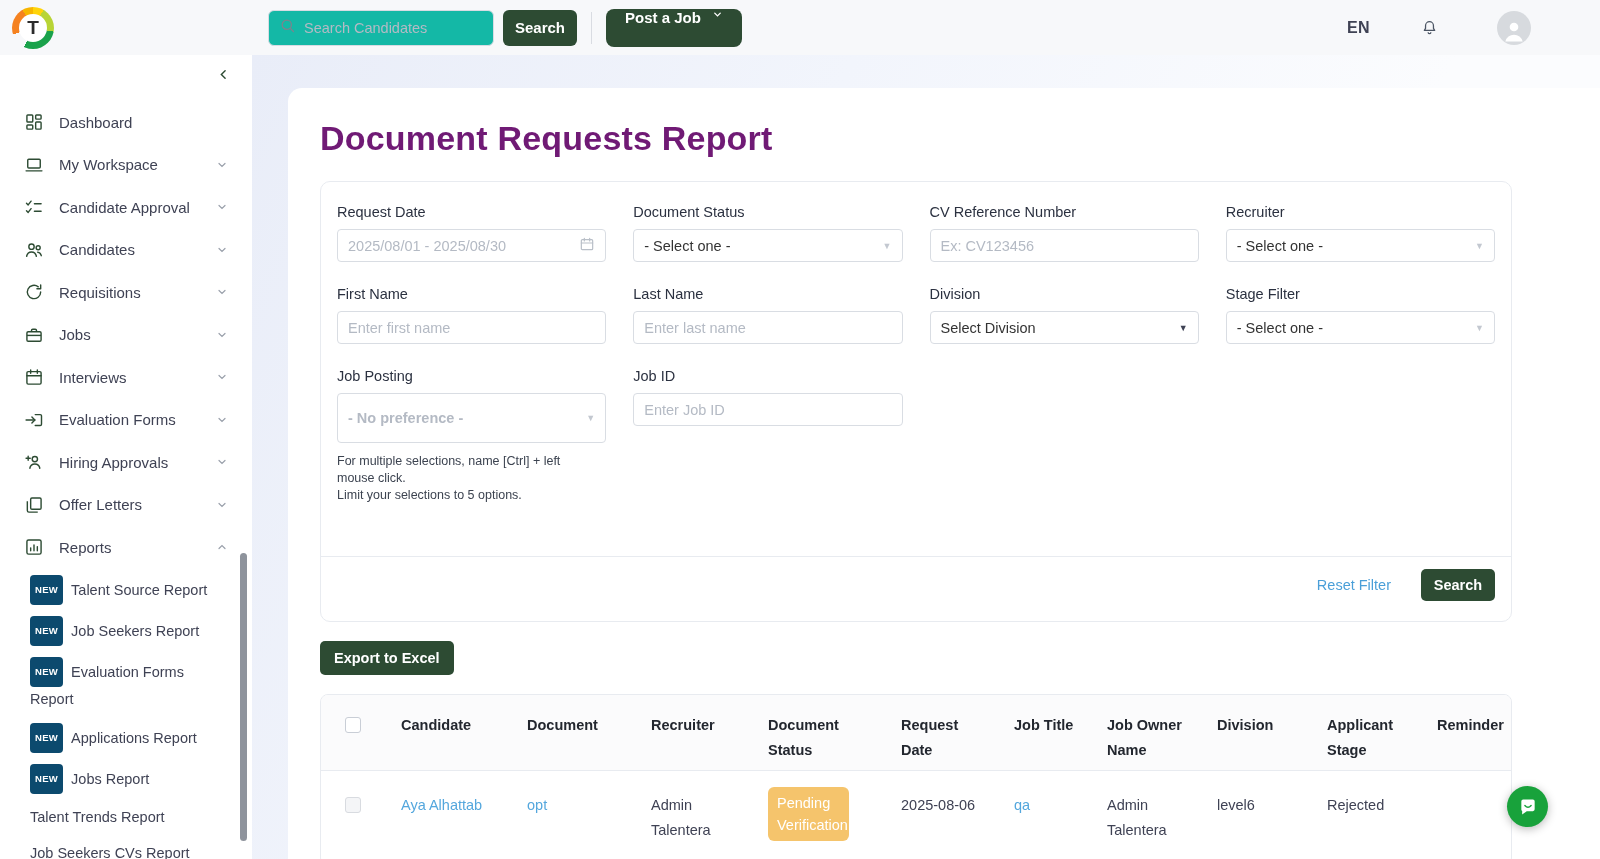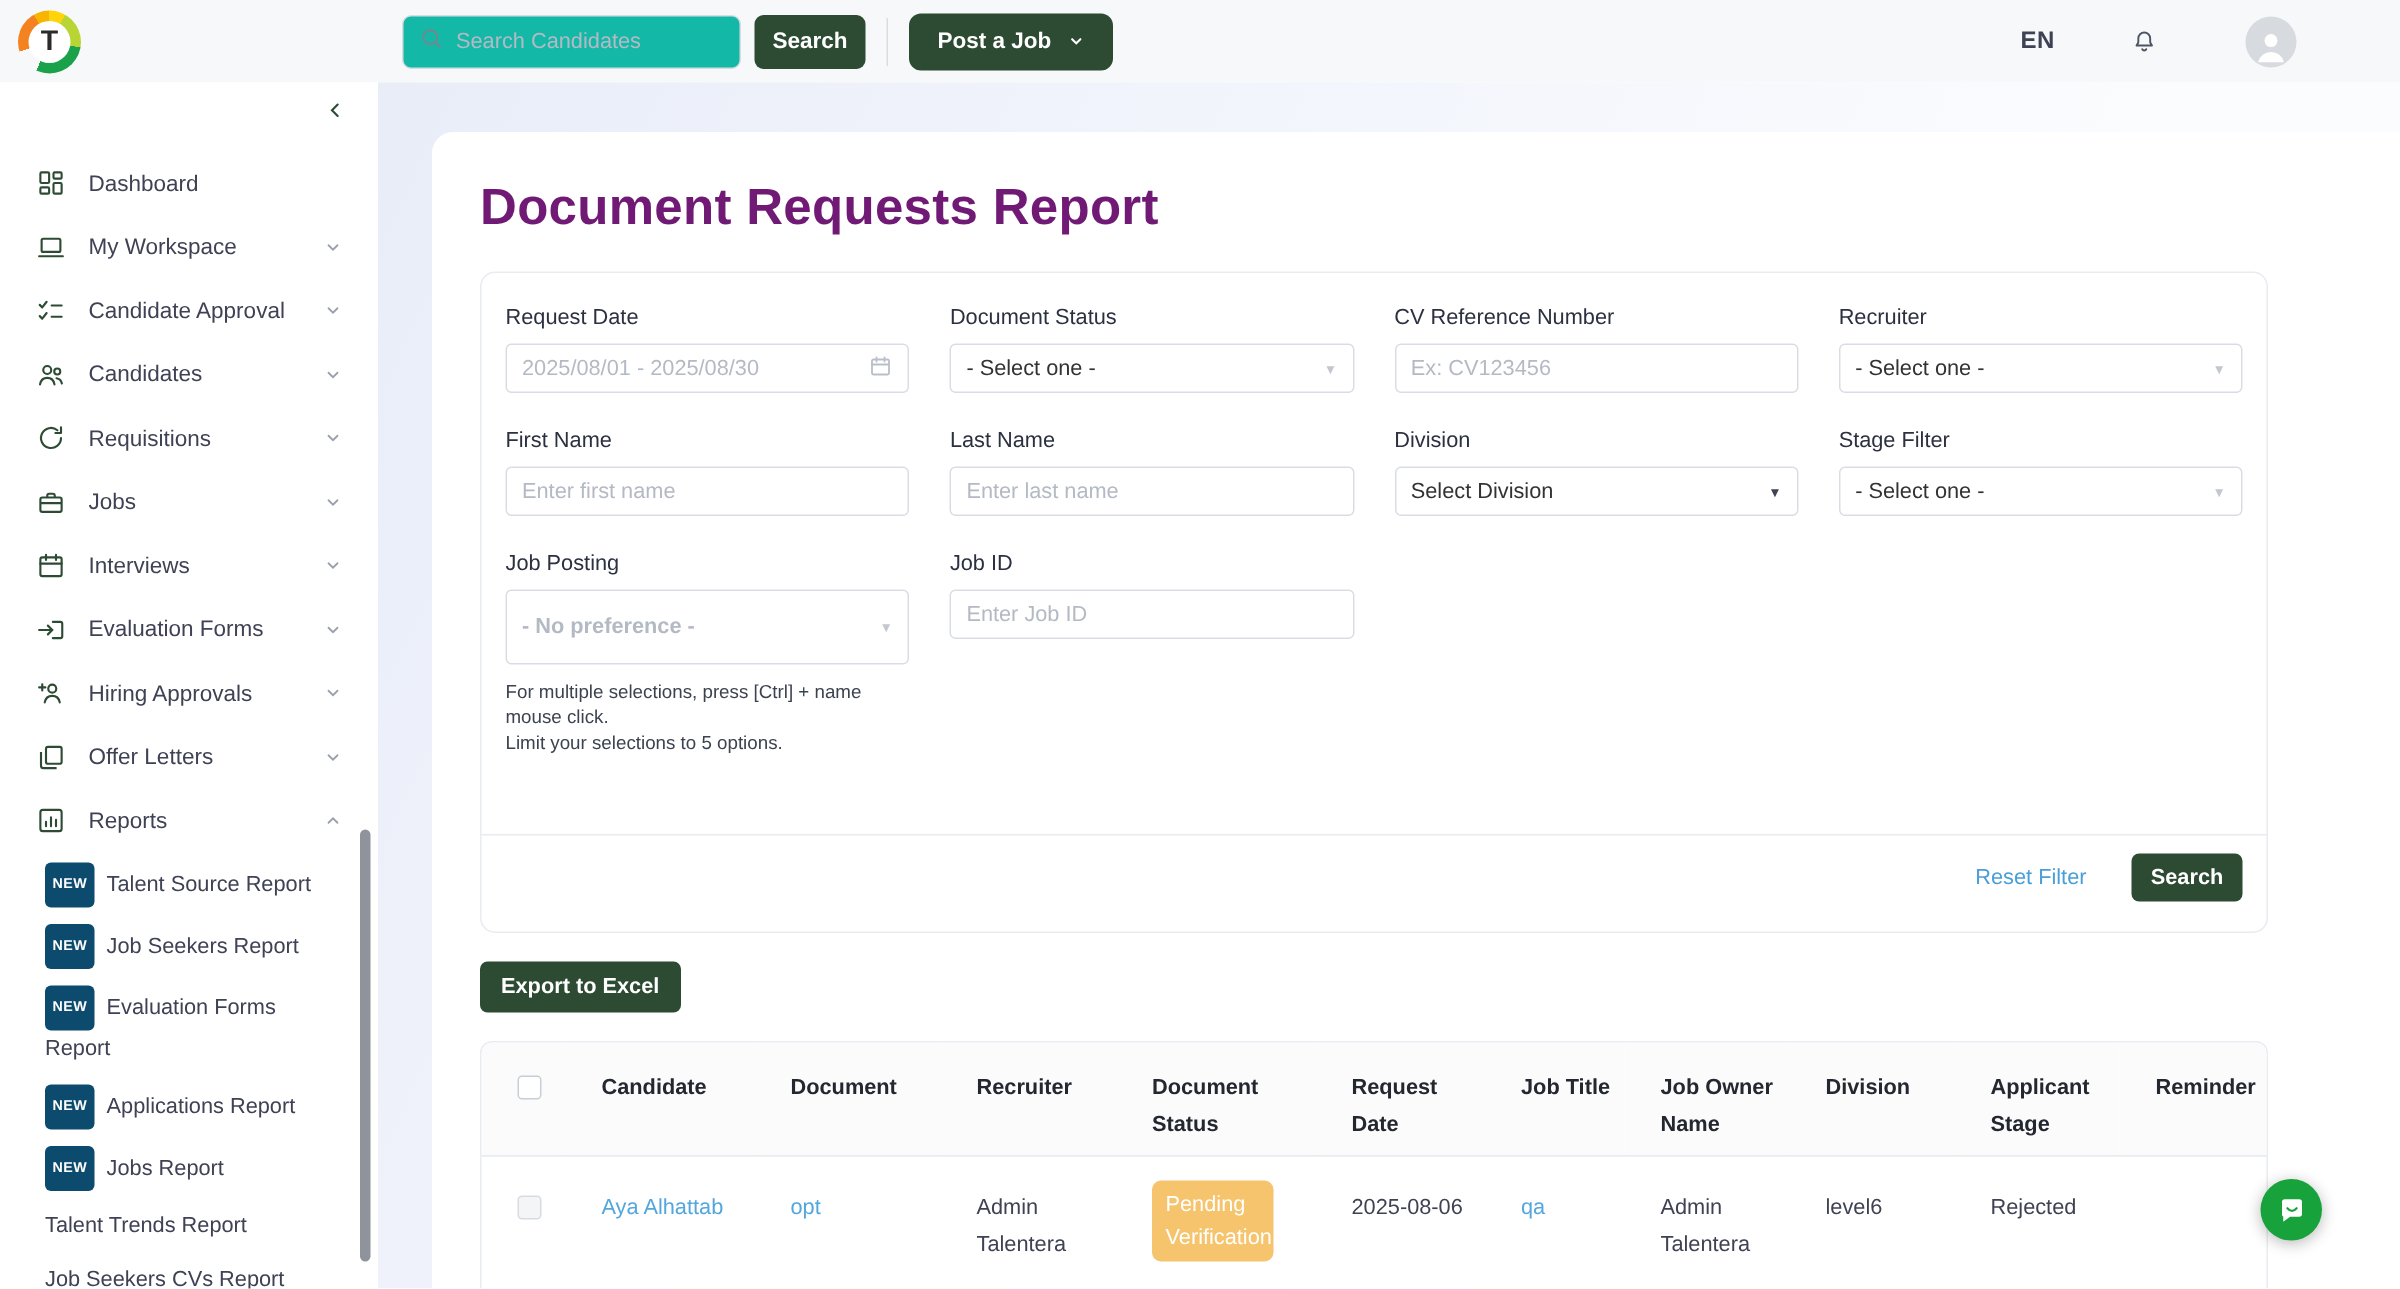--- a/index.html
+++ b/index.html
@@ -17,21 +17,21 @@
   .search-box { width:226px; height:36px; background:#14b8a6; border:1px solid #d8dce3; border-radius:6px;
                 display:flex; align-items:center; padding:0 10px; gap:8px; }
   .search-box input { border:none; outline:none; background:transparent; width:100%; font-size:14.5px; color:#333;
                       font-family:inherit; }
   input::placeholder { color:#b4bac4; }
   .btn-green { background:#2d4b33; color:#fff; border:none; border-radius:6px; font-family:inherit;
                font-weight:700; cursor:pointer; }
   .search-btn { margin-left:9px; width:74px; height:36px; font-size:15px; }
   .divider-v { width:1px; height:32px; background:#d9dce2; margin:0 14px; }
   .post-job-btn { height:38px; border-radius:8px; padding:0 19px; font-size:15px;
-                  display:flex; align-items:center; gap:11px; }
+                  display:flex; align-items:flex-start; gap:11px; }
   .topbar-right { margin-left:auto; display:flex; align-items:center; padding-right:69px; }
   .lang { font-size:16px; font-weight:700; color:#3f4254; letter-spacing:.4px; cursor:pointer; }
   .bell-wrap { margin-left:50px; cursor:pointer; display:flex; }
   .avatar { margin-left:58px; width:34px; height:34px; border-radius:50%; background:#d7dade;
             overflow:hidden; display:flex; align-items:flex-end; justify-content:center; cursor:pointer; }
 
   
   .app-body { display:flex; height:804px; }
 
   
@@ -416,21 +416,21 @@
             </div>
           </div>
 
           <div class="field">
             <div class="field-label">Job Posting</div>
             <div class="select-box multi-select muted">
               <span>- No preference -</span>
               <span class="arrow">▼</span>
             </div>
             <div class="help-text">
-              <div>For multiple selections, press [Ctrl] + name mouse click.</div>
+              <div>For multiple selections, name [Ctrl] + left mouse click.</div>
               <div>Limit your selections to 5 options.</div>
             </div>
           </div>
           <div class="field">
             <div class="field-label">Job ID</div>
             <div class="text-input">
               <input type="text" placeholder="Enter Job ID" style="">
             </div>
           </div>
           <div></div>

